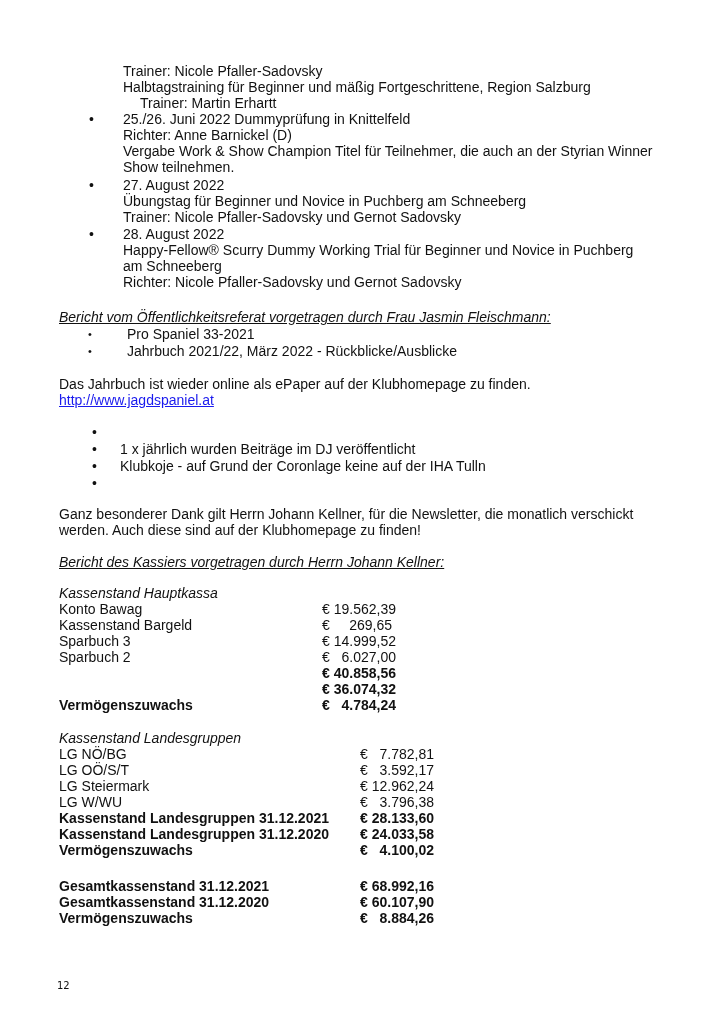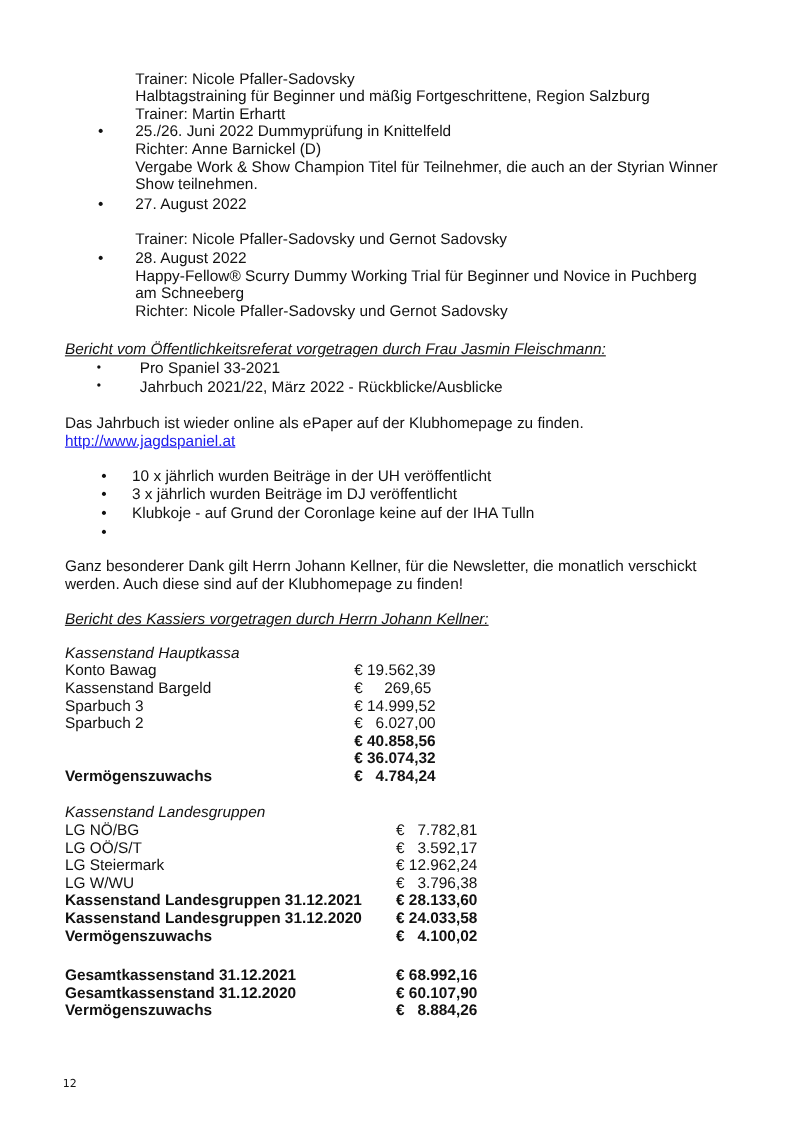--- a/index.html
+++ b/index.html
@@ -15,51 +15,51 @@
   .amt { position: absolute; white-space: pre; line-height: 16px; }
   .pagenum { position: absolute; left: 57px; top: 980px; font-family: "DejaVu Sans", sans-serif; font-size: 10px; }
 </style>
 </head>
 <body>
 
 <div class="page">
 
   <div class="line" style="left:123px;top:79px">Halbtagstraining für Beginner und mäßig Fortgeschrittene, Region Salzburg</div>
   <div class="line" style="left:123px;top:63px">Trainer: Nicole Pfaller-Sadovsky</div>
-  <div class="line" style="left:123px;top:95px">Trainer: Martin Erhartt</div>
+  <div class="line" style="left:140px;top:95px">Trainer: Martin Erhartt</div>
 
   <div class="bullet" style="left:89px;top:111px">•</div>
   <div class="line" style="left:123px;top:111px">25./26. Juni 2022 Dummyprüfung in Knittelfeld</div>
   <div class="line" style="left:123px;top:127px">Richter: Anne Barnickel (D)</div>
   <div class="line" style="left:123px;top:143px">Vergabe Work &amp; Show Champion Titel für Teilnehmer, die auch an der Styrian Winner</div>
   <div class="line" style="left:123px;top:159px">Show teilnehmen.</div>
 
   <div class="bullet" style="left:89px;top:177px">•</div>
   <div class="line" style="left:123px;top:177px">27. August 2022</div>
+  <div class="line" style="left:123px;top:193px">Übungstag für Beginner und Novice in Puchberg am Schneeberg</div>
   <div class="line" style="left:123px;top:209px">Trainer: Nicole Pfaller-Sadovsky und Gernot Sadovsky</div>
 
   <div class="bullet" style="left:89px;top:226px">•</div>
   <div class="line" style="left:123px;top:226px">28. August 2022</div>
   <div class="line" style="left:123px;top:242px">Happy-Fellow® Scurry Dummy Working Trial für Beginner und Novice in Puchberg</div>
   <div class="line" style="left:123px;top:258px">am Schneeberg</div>
   <div class="line" style="left:123px;top:274px">Richter: Nicole Pfaller-Sadovsky und Gernot Sadovsky</div>
 
   <div class="line u i" style="left:59px;top:309px">Bericht vom Öffentlichkeitsreferat vorgetragen durch Frau Jasmin Fleischmann:</div>
   <div class="bullet" style="left:88px;top:326px;font-size:11px">•</div>
   <div class="line" style="left:127px;top:326px">Pro Spaniel 33-2021</div>
   <div class="bullet" style="left:88px;top:343px;font-size:11px">•</div>
   <div class="line" style="left:127px;top:343px">Jahrbuch 2021/22, März 2022 - Rückblicke/Ausblicke</div>
 
   <div class="line" style="left:59px;top:376px">Das Jahrbuch ist wieder online als ePaper auf der Klubhomepage zu finden.</div>
   <div class="line" style="left:59px;top:392px"><a class="link">http://www.jagdspaniel.at</a></div>
 
   <div class="bullet" style="left:92px;top:424px">•</div>
-  <div class="line" style="left:120px;top:424px">10 x jährlich wurden Beiträge in der UH veröffentlicht</div>
   <div class="bullet" style="left:92px;top:441px">•</div>
-  <div class="line" style="left:120px;top:441px">3 x jährlich wurden Beiträge im DJ veröffentlicht</div>
+  <div class="line" style="left:120px;top:441px">1 x jährlich wurden Beiträge im DJ veröffentlicht</div>
   <div class="bullet" style="left:92px;top:458px">•</div>
   <div class="line" style="left:120px;top:458px">Klubkoje - auf Grund der Coronlage keine auf der IHA Tulln</div>
   <div class="bullet" style="left:92px;top:475px">•</div>
 
   <div class="line" style="left:59px;top:506px">Ganz besonderer Dank gilt Herrn Johann Kellner, für die Newsletter, die monatlich verschickt</div>
   <div class="line" style="left:59px;top:522px">werden. Auch diese sind auf der Klubhomepage zu finden!</div>
 
   <div class="line u i" style="left:59px;top:554px">Bericht des Kassiers vorgetragen durch Herrn Johann Kellner:</div>
 
   <div class="line i" style="left:59px;top:585px">Kassenstand Hauptkassa</div>

